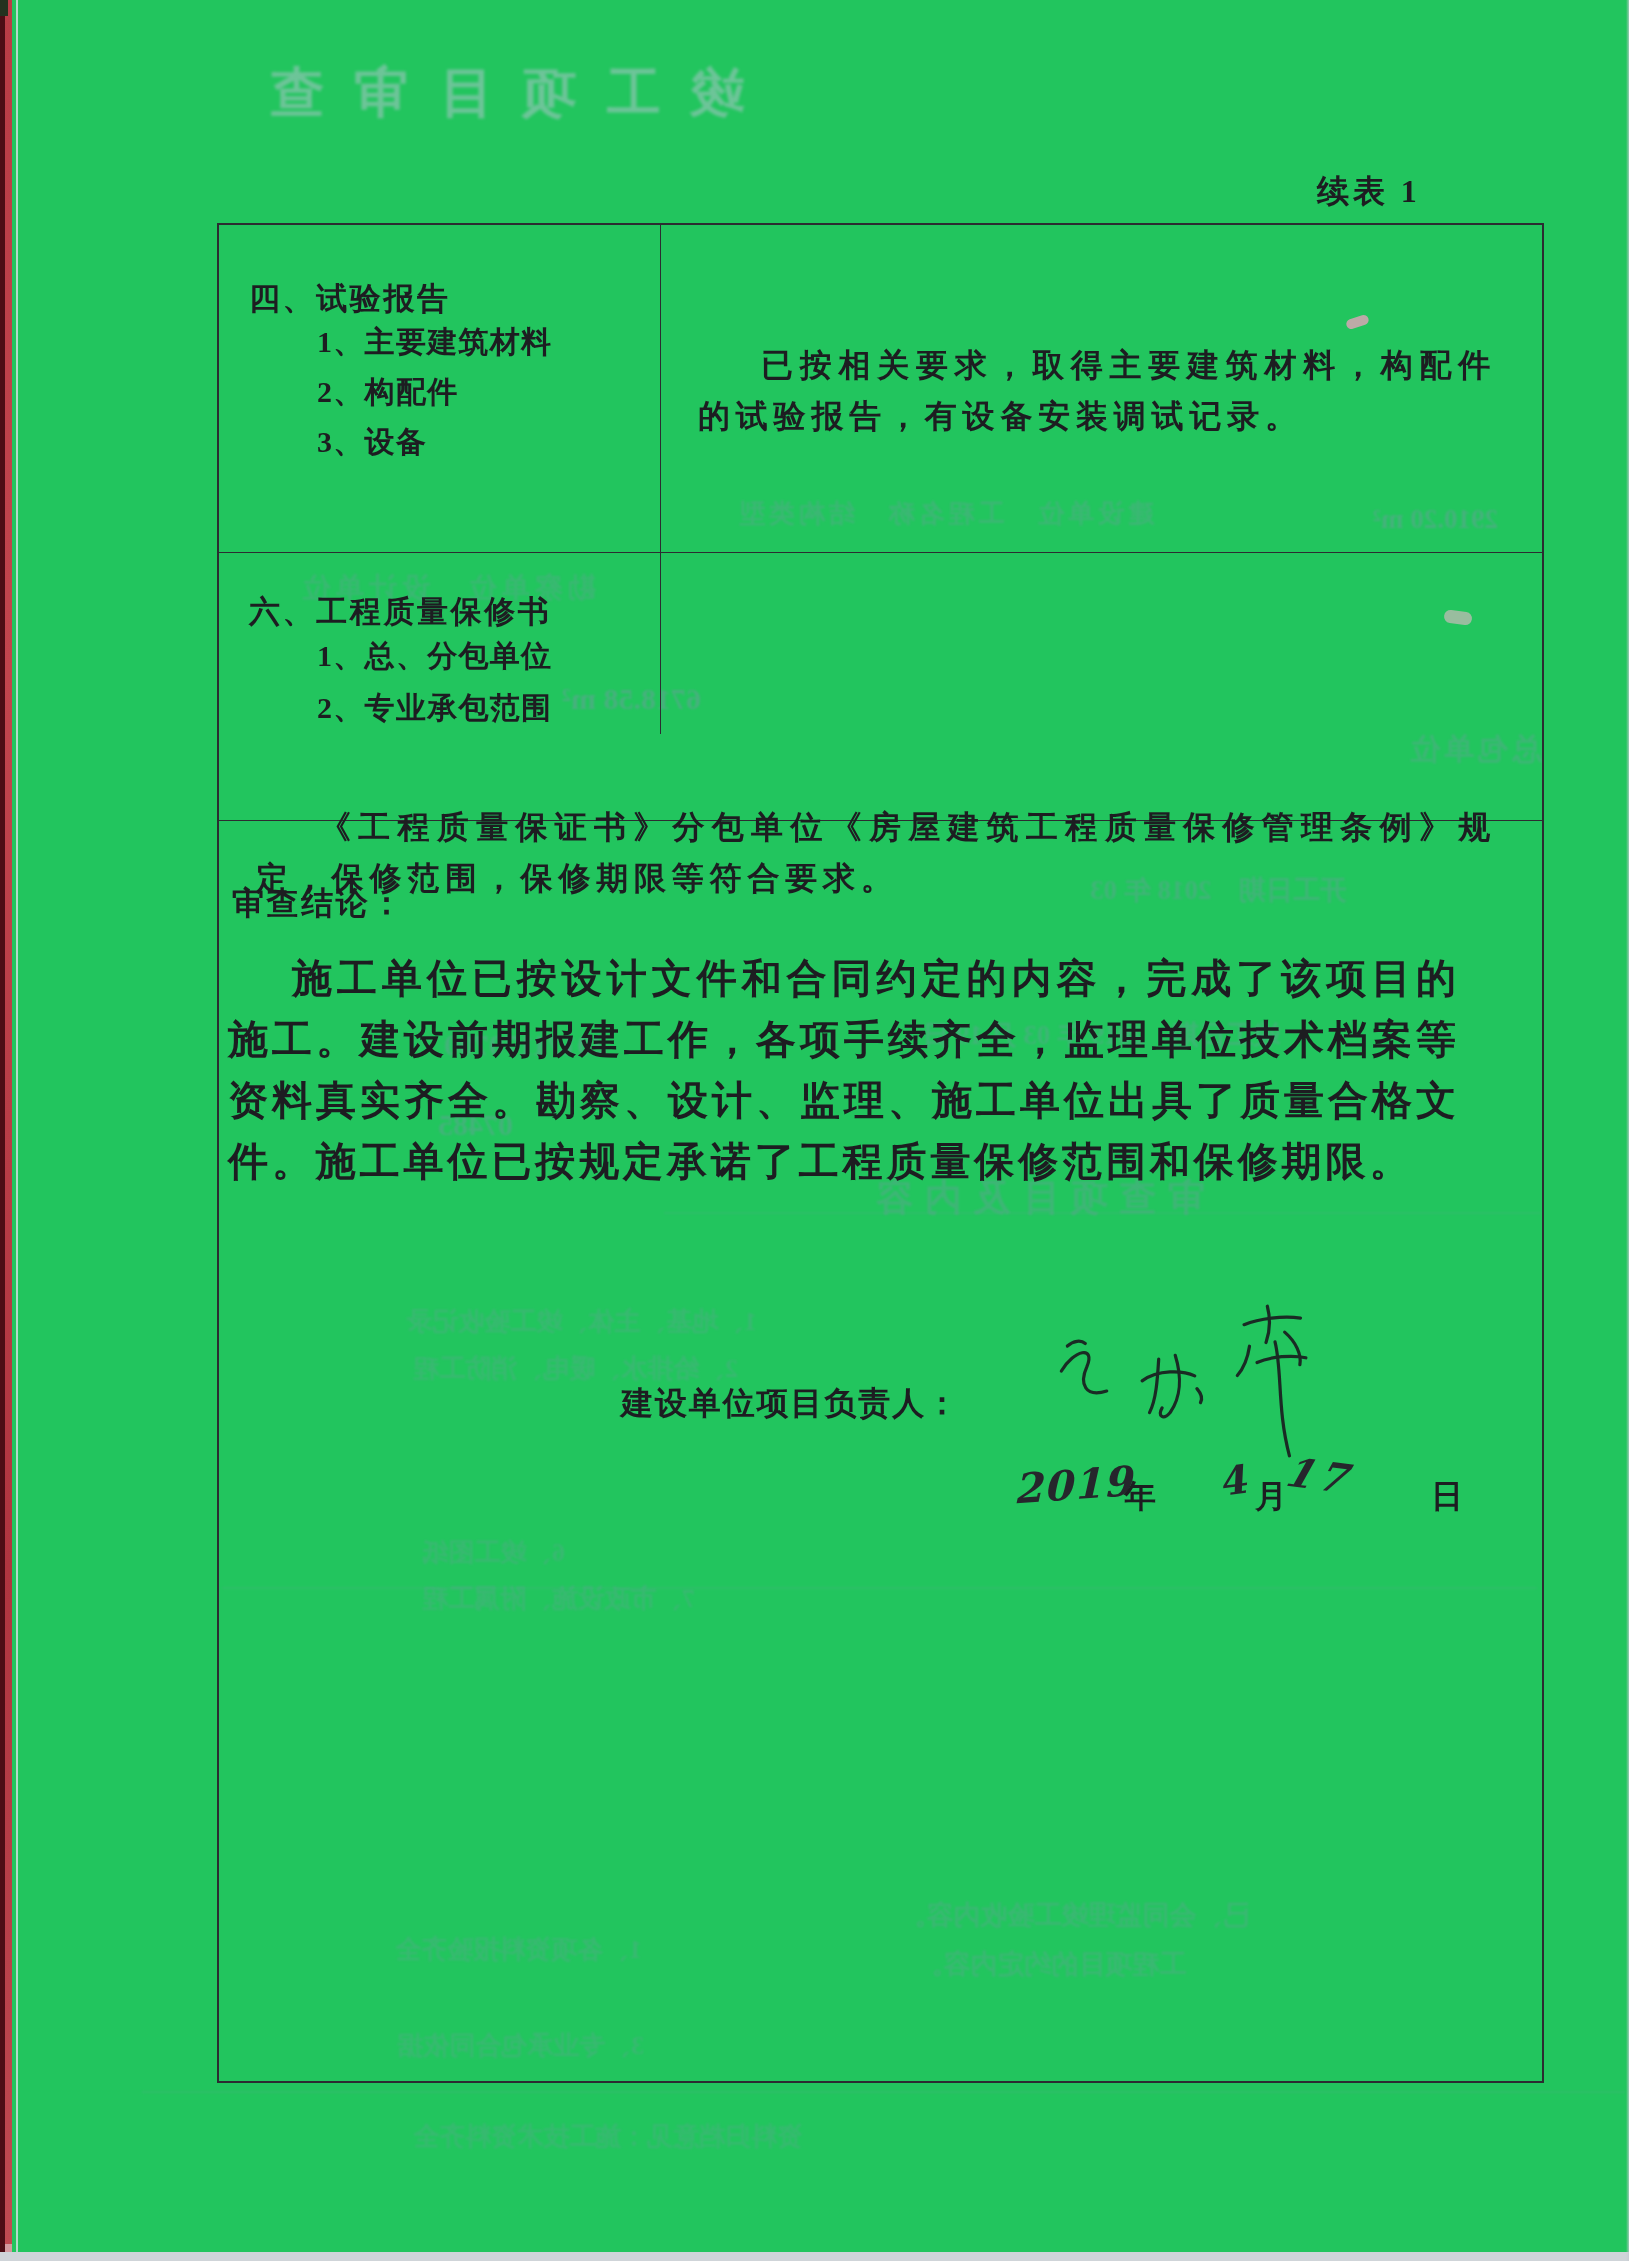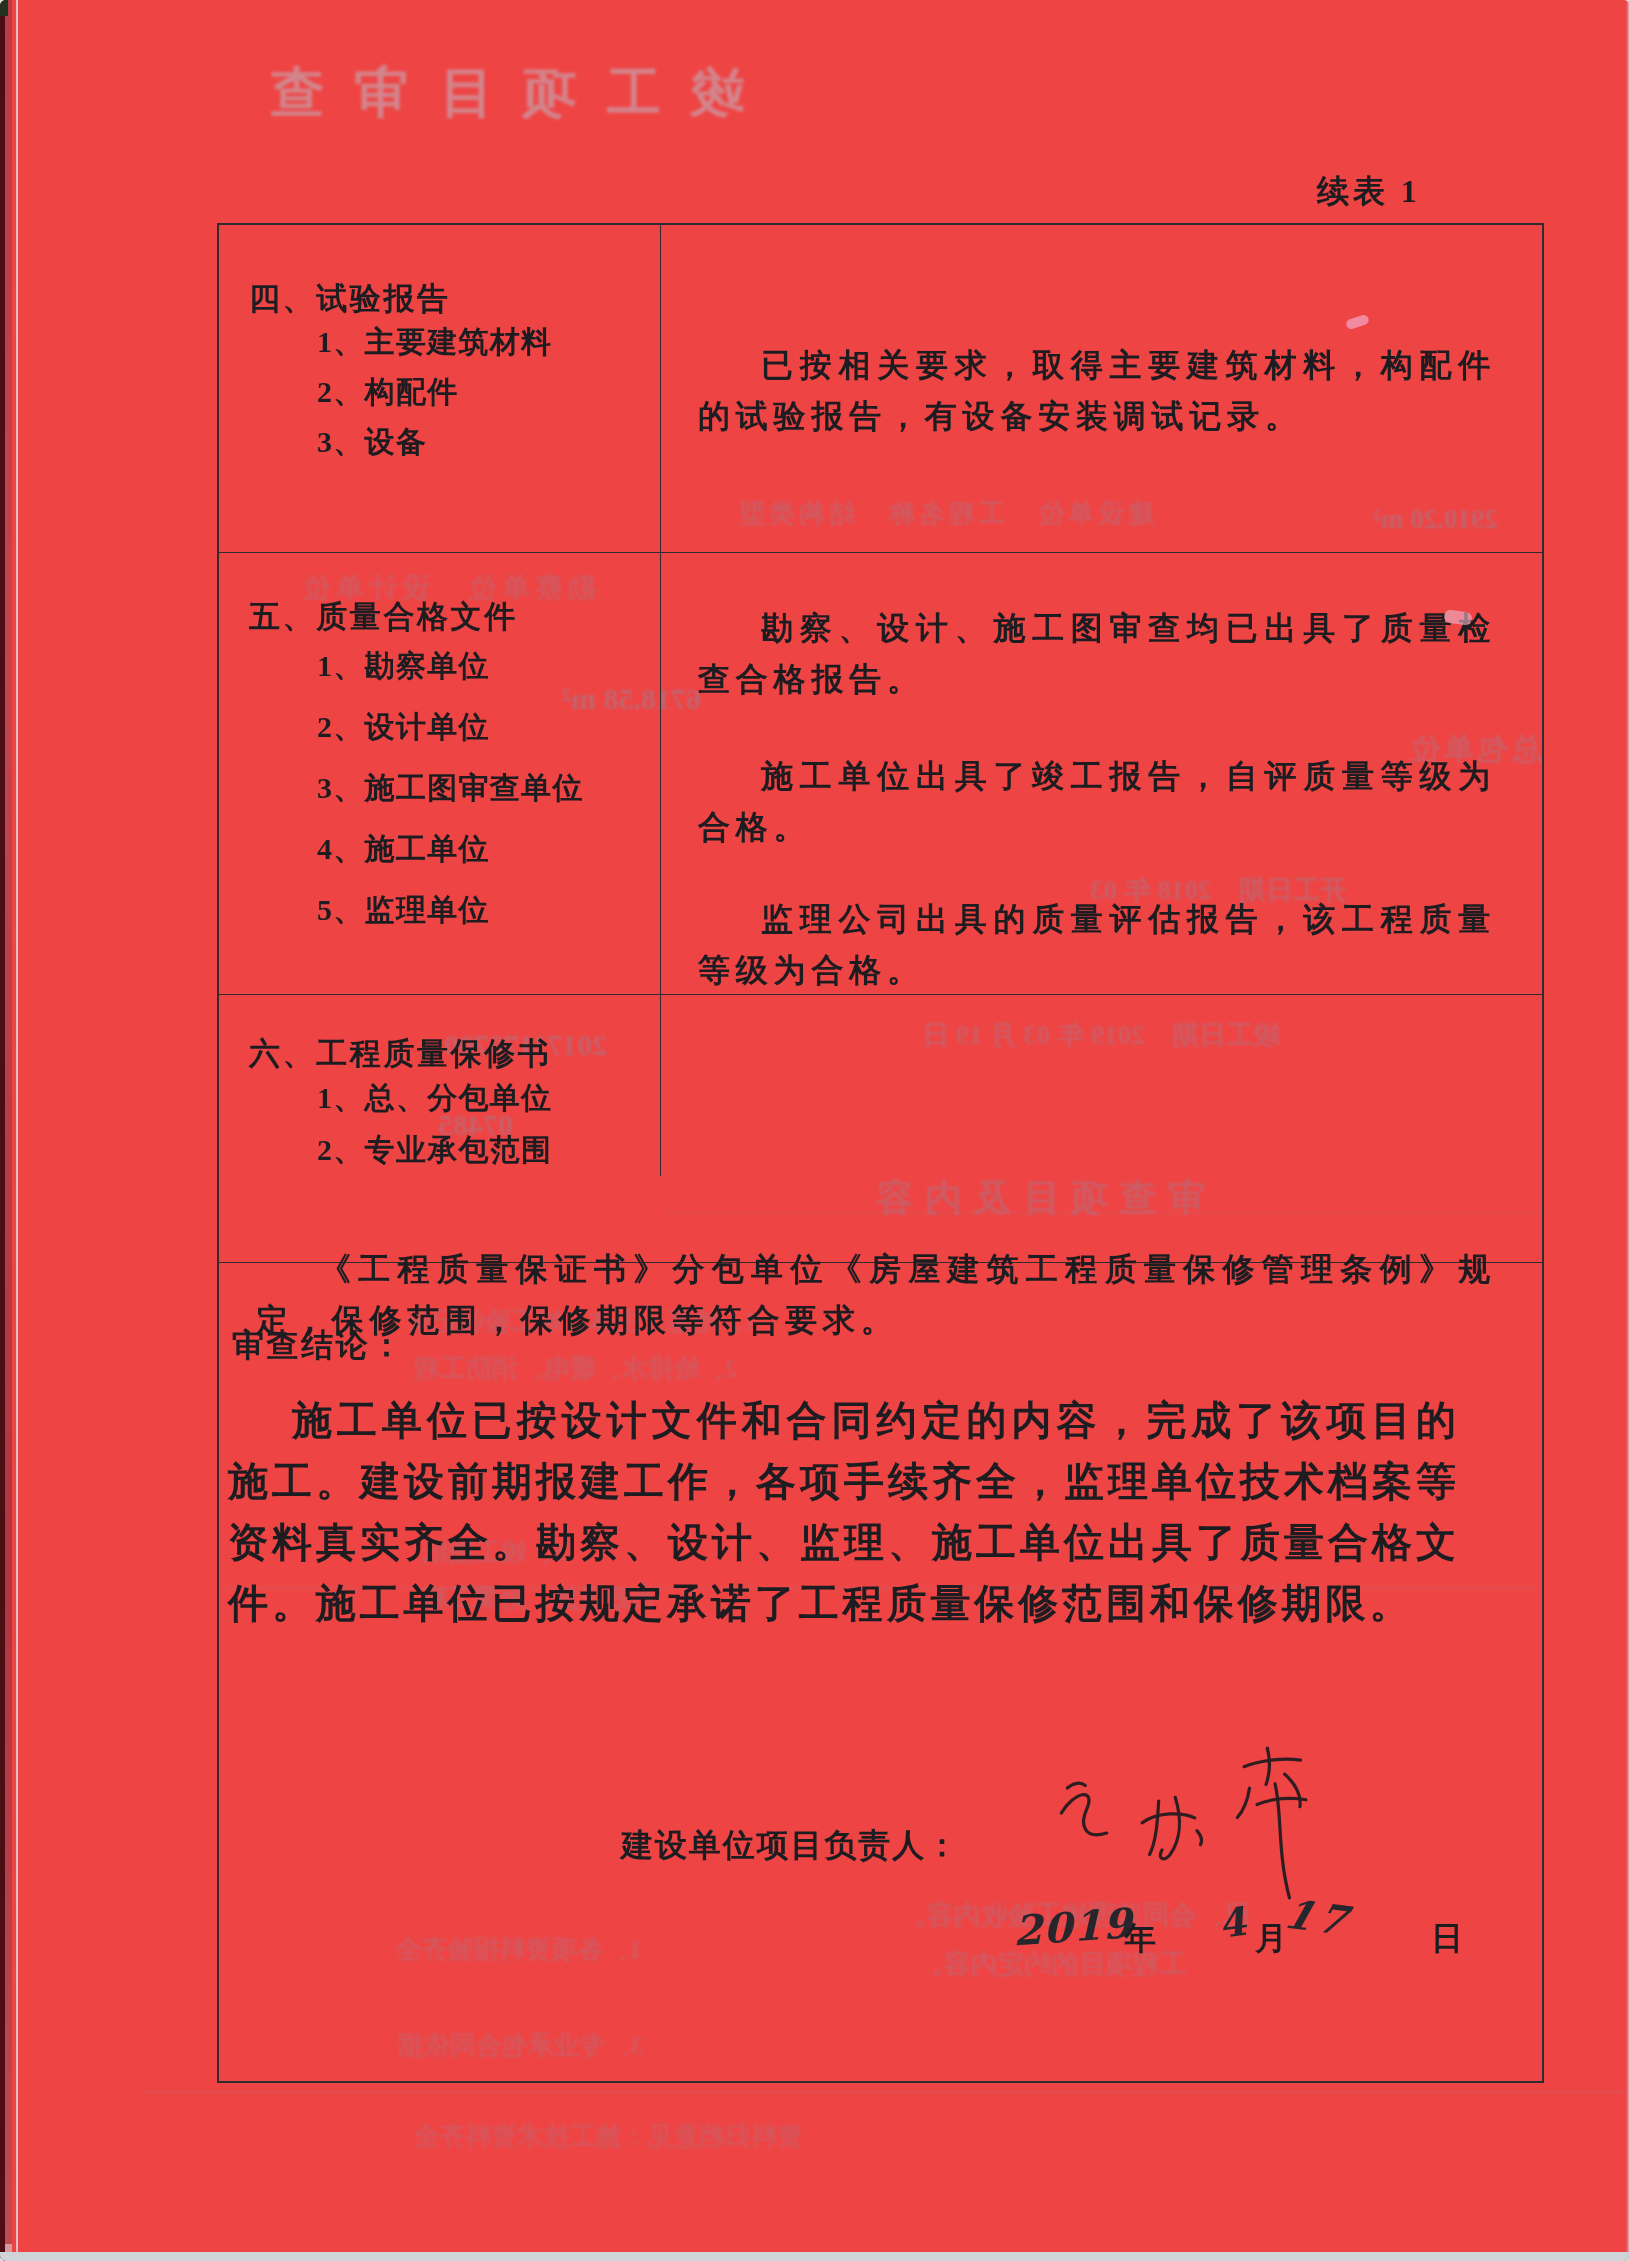--- a/index.html
+++ b/index.html
@@ -1,17 +1,17 @@
 <!DOCTYPE html>
 <html style="font-size:10.3px"><head>
 <meta charset="utf-8">
 <style>
   html,body{margin:0;padding:0;background:#dfe2e6;}
-  #canvas{position:relative;width:1630px;height:2261px;background:#ef4444;overflow:hidden;
-          font-family:"Liberation Serif","DejaVu Serif",serif;color:#1d1d21;border-radius:6px;}
+  #canvas{position:relative;width:1630px;height:2261px;background:#22c55e;overflow:hidden;
+          font-family:"Liberation Serif","DejaVu Serif",serif;color:#1d1d21;}
   
   .bind-dark{position:absolute;left:0;top:0;width:5.2px;height:2261px;background:#4d0d15;}
   .bind-red{position:absolute;left:5.2px;top:0;width:7px;height:2244px;
             background:linear-gradient(180deg,#b93c46,#c2454e 30%,#b03540 70%,#c04a52);}
   .bind-corner{position:absolute;left:0;top:0;width:7.7px;height:15.5px;background:#23321f;}
   .bind-foot{position:absolute;left:5.2px;top:2244px;width:7px;height:11.6px;background:#d49aa0;}
   .page-crease{position:absolute;left:15.5px;top:0;width:2.6px;height:2261px;background:#d9dde3;opacity:.8;}
   .bottom-edge{position:absolute;left:0;top:2252px;width:1630px;height:9px;background:#cfd4d9;}
   .right-edge{position:absolute;right:0;top:0;width:4.5px;height:2261px;background:linear-gradient(90deg,rgba(0,0,0,0),#c6cbd2);}
   
@@ -130,35 +130,20 @@
         <div class="sec-title">四、试验报告</div>
         <div class="sec-item">1、主要建筑材料</div>
         <div class="sec-item">2、构配件</div>
         <div class="sec-item">3、设备</div>
       </div>
       <div class="cell right">
         <p class="para">已按相关要求，取得主要建筑材料，构配件的试验报告，有设备安装调试记录。</p>
       </div>
     </div>
 
-    <div class="row r2">
-      <div class="cell left">
-        <div class="sec-title">五、质量合格文件</div>
-        <div class="sec-item">1、勘察单位</div>
-        <div class="sec-item">2、设计单位</div>
-        <div class="sec-item">3、施工图审查单位</div>
-        <div class="sec-item">4、施工单位</div>
-        <div class="sec-item">5、监理单位</div>
-      </div>
-      <div class="cell right">
-        <p class="para p1">勘察、设计、施工图审查均已出具了质量检查合格报告。</p>
-        <p class="para p2">施工单位出具了竣工报告，自评质量等级为合格。</p>
-        <p class="para p3">监理公司出具的质量评估报告，该工程质量等级为合格。</p>
-      </div>
-    </div>
 
     <div class="row r3">
       <div class="cell left">
         <div class="sec-title">六、工程质量保修书</div>
         <div class="sec-item">1、总、分包单位</div>
         <div class="sec-item">2、专业承包范围</div>
       </div>
       <div class="cell right">
         <p class="para">《工程质量保证书》分包单位《房屋建筑工程质量保修管理条例》规定，保修范围，保修期限等符合要求。</p>
       </div>

